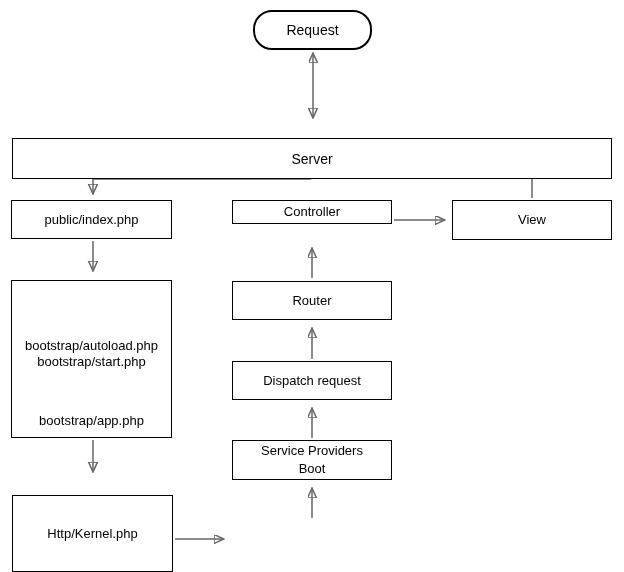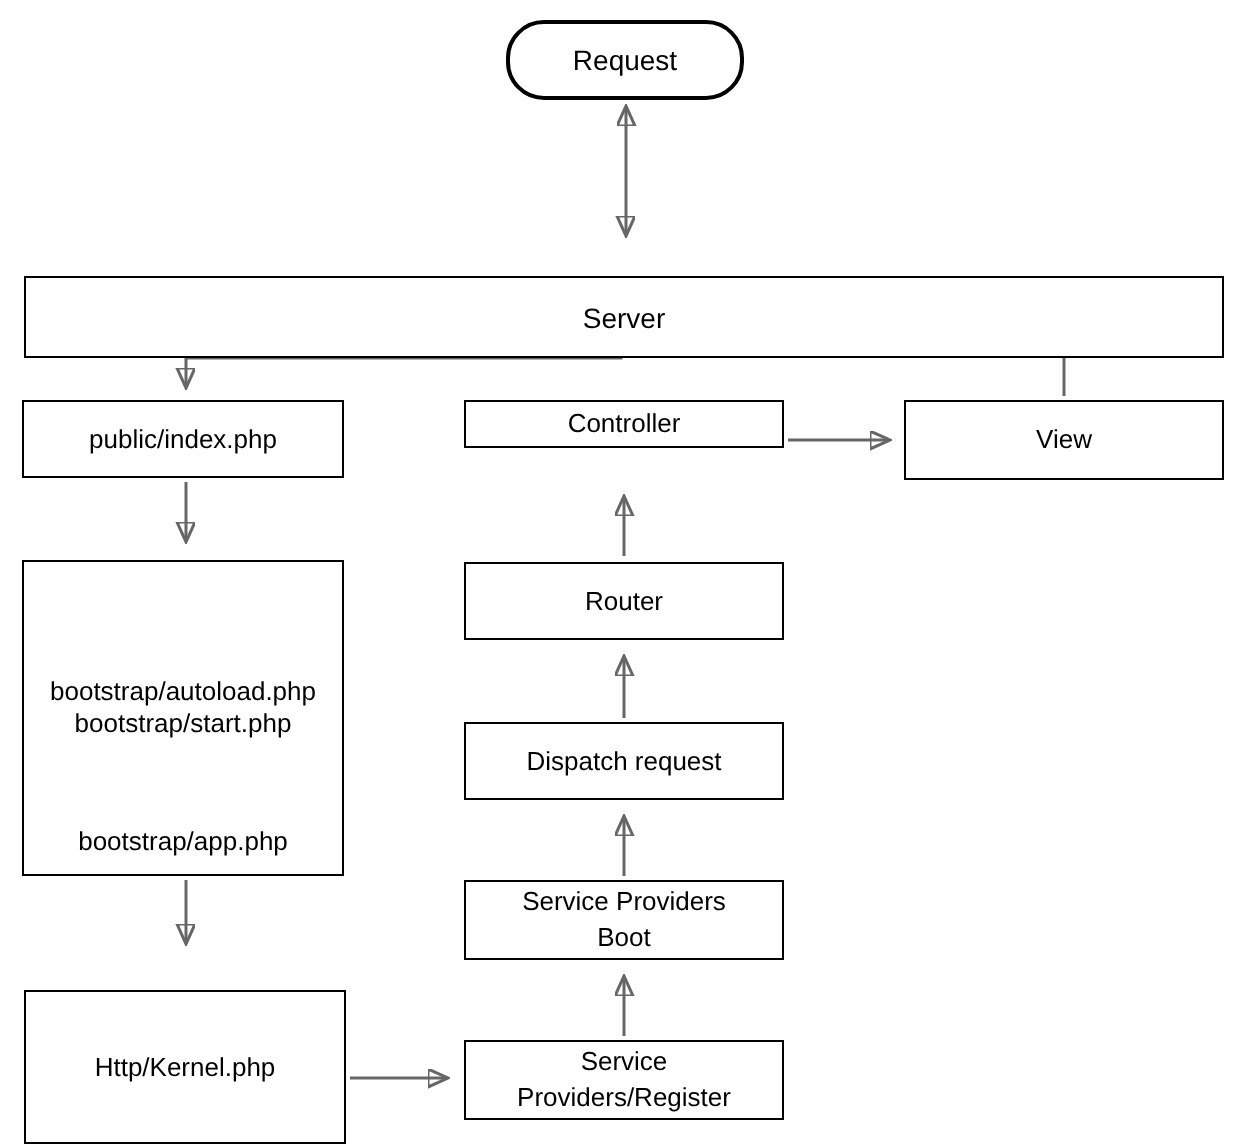--- a/index.html
+++ b/index.html
@@ -119,18 +119,14 @@
 
   <div class="node" id="node-dispatch">
     <span class="lbl">Dispatch request</span>
   </div>
 
   <div class="node" id="node-sp-boot">
     <span class="lbl">Service Providers</span>
     <span class="lbl">Boot</span>
   </div>
 
-  <div class="node" id="node-sp-register">
-    <span class="lbl">Service</span>
-    <span class="lbl">Providers/Register</span>
-  </div>
 
 </div>
 
 </body></html>

